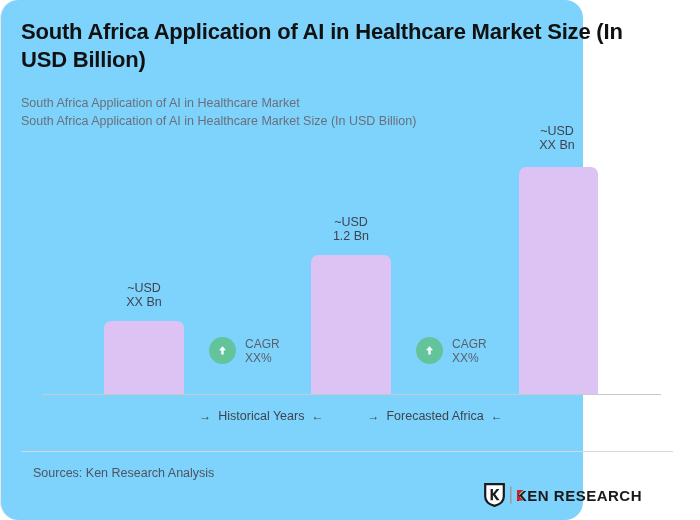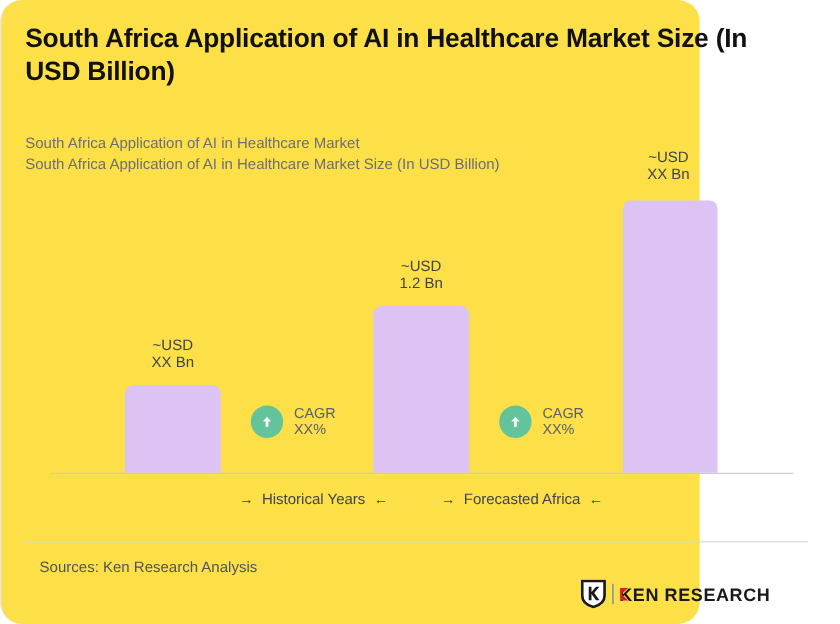--- a/index.html
+++ b/index.html
@@ -10,21 +10,21 @@
   body {
     width: 700px;
     height: 520px;
     font-family: "Liberation Sans", sans-serif;
     overflow: hidden;
   }
   .page {
     position: relative;
     width: 583px;
     height: 520px;
-    background: #fde047;
+    background: #7dd3fc;
     box-sizing: border-box;
     border-left: 1px solid #e8e8ec;
     border-radius: 18px;
   }
 
   
   .header {
     position: absolute;
     left: 20px;
     top: 18px;
@@ -33,21 +33,21 @@
   .title {
     font-size: 22px;
     font-weight: bold;
     line-height: 1.28;
     color: #111111;
     letter-spacing: -0.2px;
     margin: 0;
     max-width: 640px;
   }
   .subtitles {
-    margin-top: 36px;
+    margin-top: 20px;
   }
   .subtitle-line {
     font-size: 12.5px;
     line-height: 1.45;
     color: #6b6f7a;
   }
 
   
   .chart {
     position: absolute;
@@ -84,21 +84,21 @@
     white-space: pre-line;
   }
   .bar-label-1 { left: 93px; width: 100px; top: 163px; }
   .bar-label-2 { left: 300px; width: 100px; top: 97px; }
   .bar-label-3 { left: 506px; width: 100px; top: 6px; }
 
   
   .cagr {
     position: absolute;
     display: flex;
-    align-items: center;
+    align-items: flex-start;
     gap: 9px;
   }
   .cagr-1 { left: 208px; top: 219px; }
   .cagr-2 { left: 415px; top: 219px; }
   .cagr-circle {
     width: 27px;
     height: 27px;
     border-radius: 50%;
     background: #63c39b;
     display: flex;

